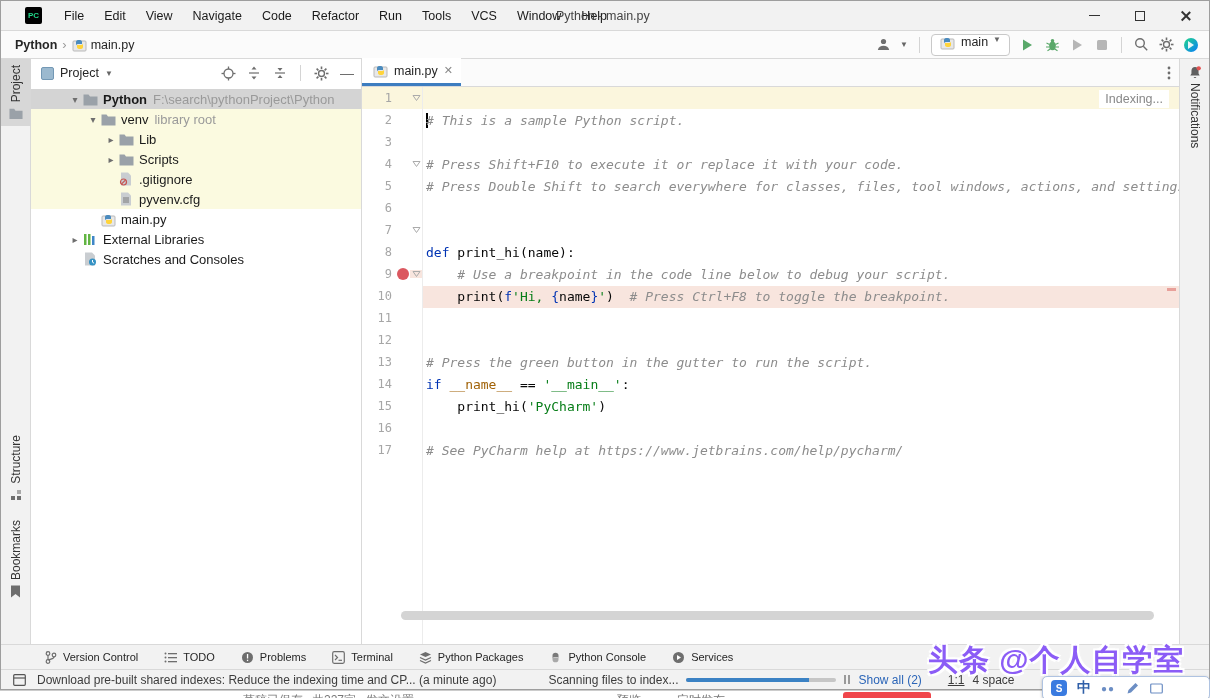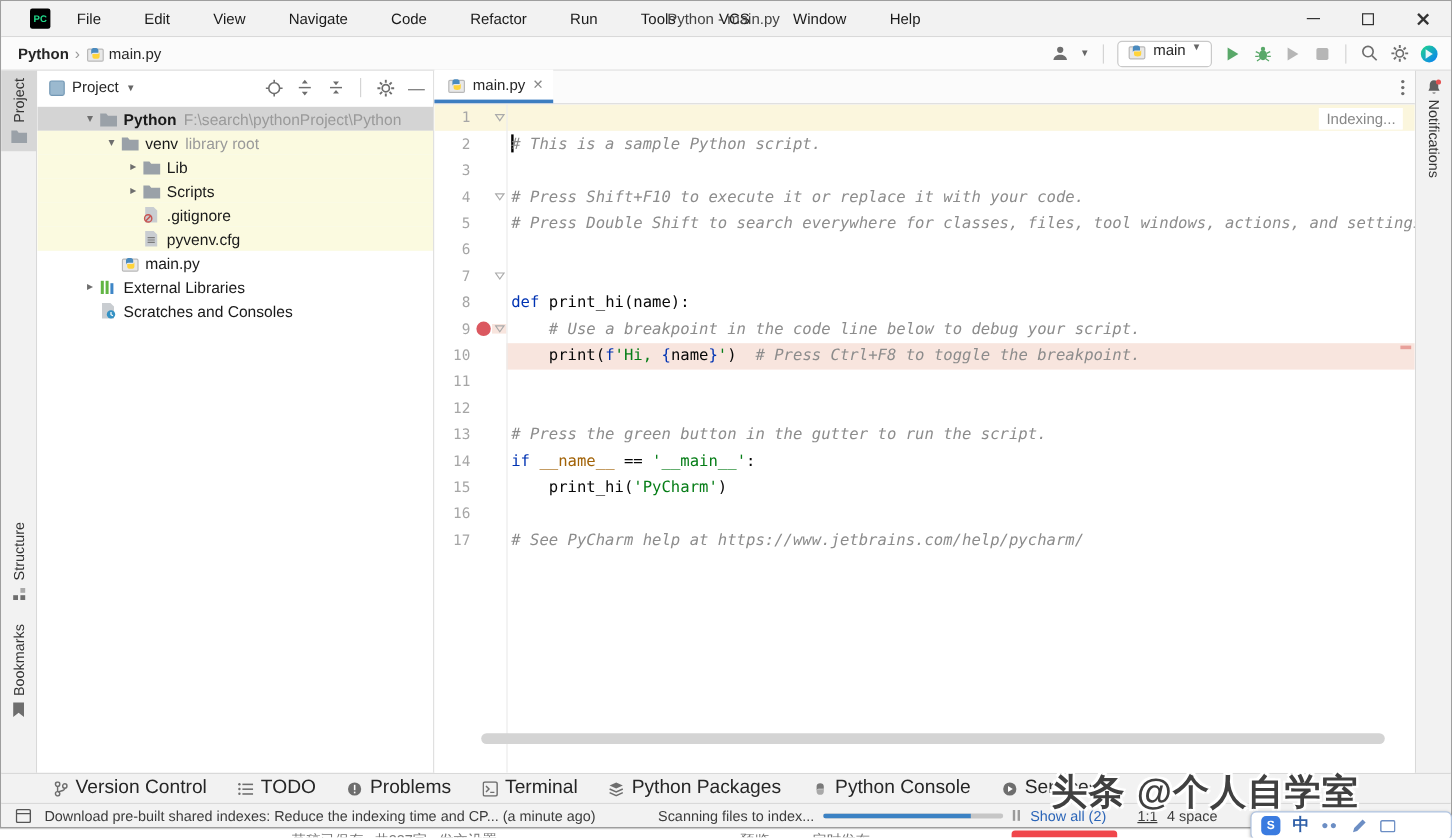--- a/index.html
+++ b/index.html
@@ -83,58 +83,58 @@
   .tok-dunder { color:#a16207; }
   .tok-plain { color:#080808; }
   .tok-brace { color:#0033B3; }
   .indexing-toast { position:absolute; top:3px; right:10px; background:#fff; color:#888; font-family:"Liberation Sans",sans-serif; font-size:12.5px; padding:2px 6px; }
   .err-stripe { position:absolute; right:3px; top:201px; width:9px; height:3px; background:#E8A09A; }
   .hscroll { position:absolute; left:39px; right:25px; bottom:24px; height:9px; }
   .hscroll .thumb { height:9px; background:#D4D4D4; border-radius:5px; width:100%; }
 
   
   .bottombar { height:25px; flex:0 0 25px; background:#F2F2F2; border-top:1px solid #D9D9D9; display:flex; align-items:center; padding-left:44px; gap:26px; }
-  .bb-item { display:flex; align-items:center; gap:6px; font-size:16px; color:#262626; }
+  .bb-item { display:flex; align-items:center; gap:6px; font-size:11px; color:#262626; }
 
   
   .statusbar { height:20px; flex:0 0 20px; background:#F2F2F2; border-top:1px solid #D9D9D9; display:flex; align-items:center; font-size:12px; color:#3C3C3C; padding:0 8px 0 10px; gap:8px; }
   .sb-msg { margin-left:2px; }
   .sb-scan { margin-left:44px; }
   .progress { width:150px; height:4px; background:#C6C6C6; border-radius:2px; overflow:hidden; }
   .progress .fill { height:100%; background:#3B82C4; }
   .pause-ic { display:flex; gap:2px; }
   .pause-ic i { display:block; width:2px; height:9px; background:#9a9a9a; }
   .sb-link { color:#2B65B8; }
   .sb-pos { margin-left:18px;text-decoration:underline; }
 
   
   .overlay-strip { position:absolute; left:0; top:690px; width:1210px; height:8px; background:#fff; overflow:hidden; border-top:1px solid #ccc; }
   .ov-inner { position:absolute; top:1px; left:0; width:100%; height:30px; display:flex; align-items:flex-start; font-size:12px; color:#777; }
   .ov-txt { position:absolute; top:0; white-space:nowrap; }
   .ov-btn-red { position:absolute; left:843px; top:0; width:88px; height:30px; background:#F0464B; color:#fff; text-align:center; line-height:26px; border-radius:3px; }
 
   
-  .watermark { position:absolute; left:876px; top:640px; font-size:30px; font-weight:bold; color:#404040; letter-spacing:1px; white-space:nowrap; z-index:50;
+  .watermark { position:absolute; left:928px; top:640px; font-size:30px; font-weight:bold; color:#8b5cf6; letter-spacing:1px; white-space:nowrap; z-index:50;
     text-shadow:-2px -2px 0 #fff, 2px -2px 0 #fff, -2px 2px 0 #fff, 2px 2px 0 #fff, 0 0 5px #fff; }
 
   
   .ime { position:absolute; left:1042px; top:676px; width:168px; height:24px; background:#fff; border:1px solid #AFC3E1; border-radius:5px; box-shadow:0 1px 3px rgba(0,0,0,.25); display:flex; align-items:center; gap:10px; padding:0 8px; z-index:60; }
   .ime-logo { width:16px; height:16px; background:#3A7BE0; border-radius:4px; color:#fff; font-size:10px; font-weight:bold; display:flex; align-items:center; justify-content:center; }
   .ime-cn { color:#2F5FA8; font-weight:bold; font-size:14px; }
   .ime-dots { color:#6C8EC4; font-size:10px; letter-spacing:1px; }
   svg { display:block; }
 </style>
 </head>
 <body>
 
 <div id="app">
 
   <div class="titlebar">
     <div class="pc-logo">PC</div>
-    <div id="menus" style="display:flex;gap:16px;">
+    <div id="menus" style="display:flex;">
         <span class="menu-item">File</span>
         <span class="menu-item">Edit</span>
         <span class="menu-item">View</span>
         <span class="menu-item">Navigate</span>
         <span class="menu-item">Code</span>
         <span class="menu-item">Refactor</span>
         <span class="menu-item">Run</span>
         <span class="menu-item">Tools</span>
         <span class="menu-item">VCS</span>
         <span class="menu-item">Window</span>

